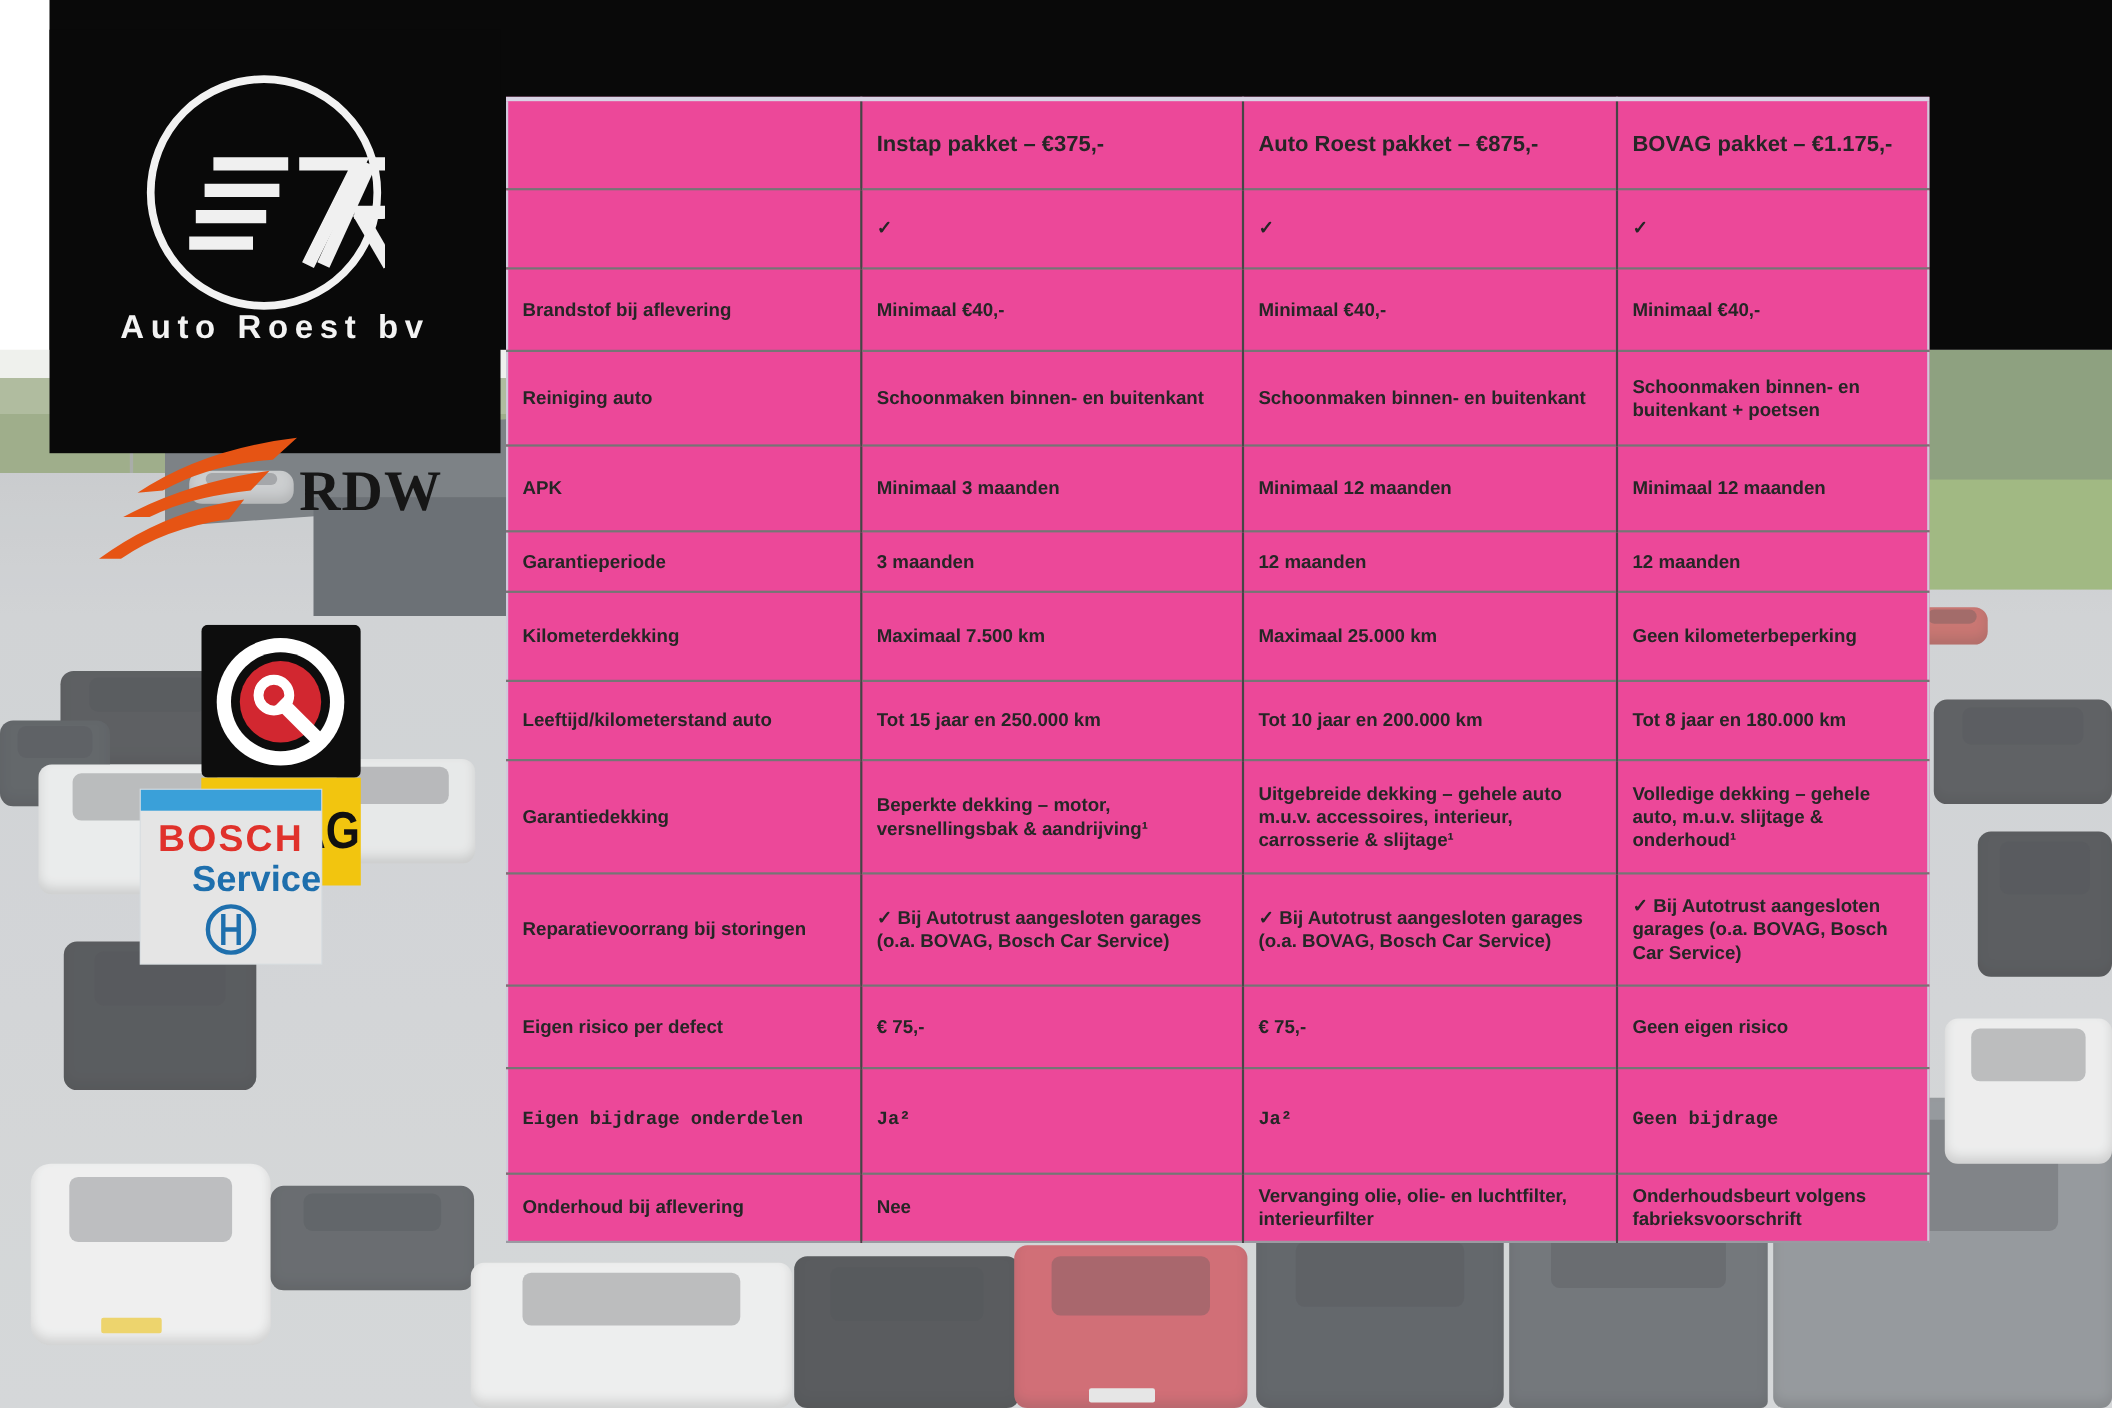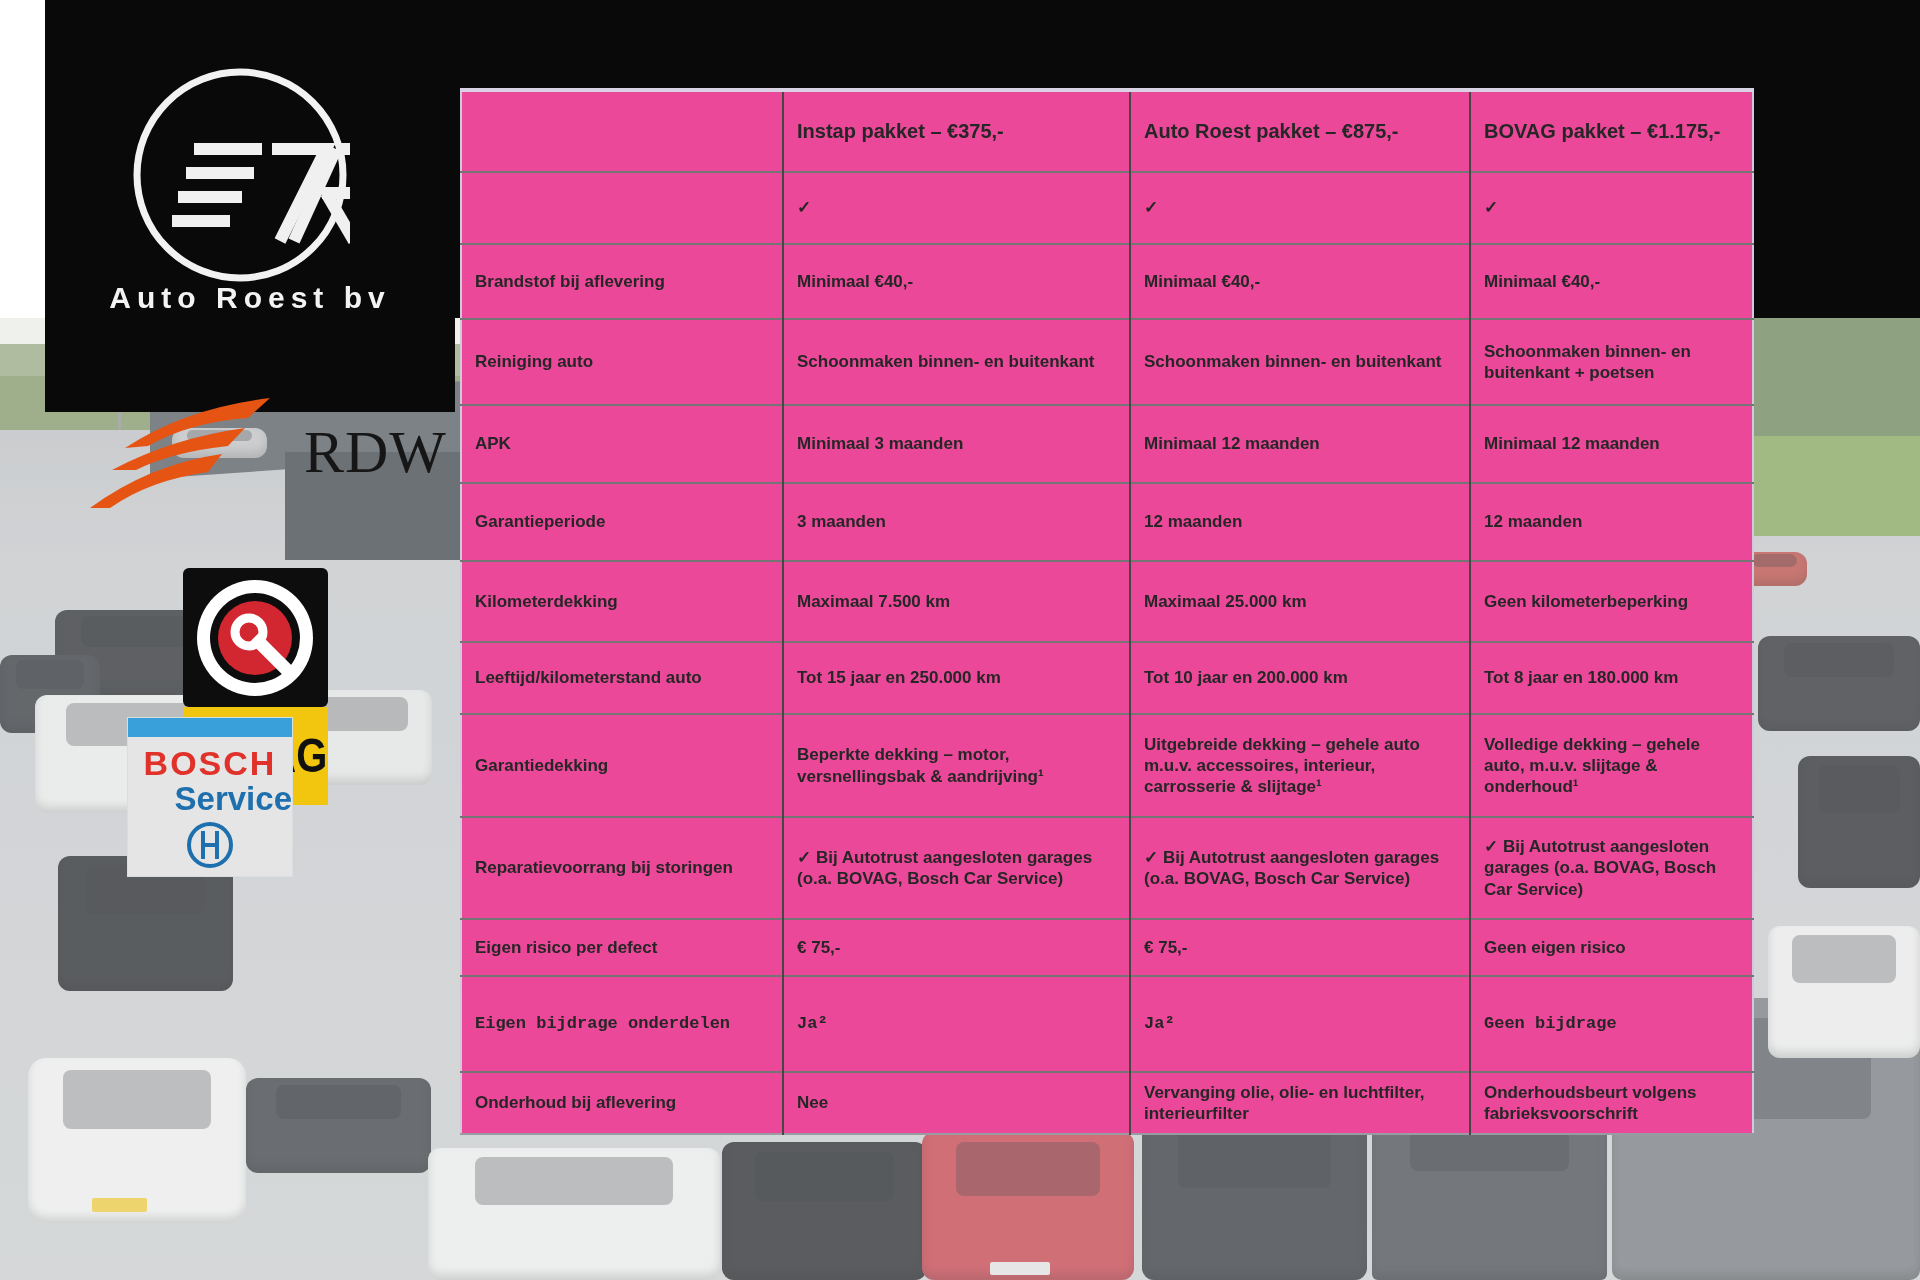--- a/index.html
+++ b/index.html
@@ -18,21 +18,21 @@
 
   
   #black-band{position:absolute;left:45px;top:0;width:1875px;height:318px;background:#090909;}
   #logo-box{position:absolute;left:45px;top:0;width:410px;height:385px;background:#090909;margin-top:27px;}
   #brand-name{position:absolute;left:0;top:254px;width:410px;text-align:center;
     color:#f3f3f3;font-size:30px;font-weight:700;letter-spacing:6px;}
 
   
   #rdw{position:absolute;left:90px;top:390px;width:340px;height:120px;}
   #rdw-text{position:absolute;left:182px;top:28px;color:#161616;
-    font-family:"Liberation Serif",serif;font-size:60px;font-weight:400;letter-spacing:1px;margin-left:32px;}
+    font-family:"Liberation Serif",serif;font-size:52px;font-weight:700;letter-spacing:1px;}
 
   
   #bovag{position:absolute;left:183px;top:568px;width:145px;height:237px;}
   #bovag-band{position:absolute;left:0;top:139px;width:145px;height:98px;background:#f2c50f;
     display:flex;align-items:center;justify-content:center;}
   #bovag-text{color:#101010;font-size:40px;font-weight:800;letter-spacing:0px;transform:scaleY(1.18);}
 
   
   #bosch{position:absolute;left:128px;top:718px;width:164px;height:158px;background:#e5e5e5;
     box-shadow:0 0 0 1px #d8dde0;}
@@ -171,21 +171,21 @@
           <td>Schoonmaken binnen- en buitenkant</td>
           <td>Schoonmaken binnen- en buitenkant</td>
           <td>Schoonmaken binnen- en buitenkant + poetsen</td>
         </tr>
         <tr style="height: 78px;">
           <td>APK</td>
           <td>Minimaal 3 maanden</td>
           <td>Minimaal 12 maanden</td>
           <td>Minimaal 12 maanden</td>
         </tr>
-        <tr style="height: 78px;">
+        <tr style="height: 55px;">
           <td>Garantieperiode</td>
           <td>3 maanden</td>
           <td>12 maanden</td>
           <td>12 maanden</td>
         </tr>
         <tr style="height: 81px;">
           <td>Kilometerdekking</td>
           <td>Maximaal 7.500 km</td>
           <td>Maximaal 25.000 km</td>
           <td>Geen kilometerbeperking</td>
@@ -201,21 +201,21 @@
           <td>Beperkte dekking – motor, versnellingsbak &amp; aandrijving¹</td>
           <td>Uitgebreide dekking – gehele auto m.u.v. accessoires, interieur, carrosserie &amp; slijtage¹</td>
           <td>Volledige dekking – gehele auto, m.u.v. slijtage &amp; onderhoud¹</td>
         </tr>
         <tr style="height: 102px;">
           <td>Reparatievoorrang bij storingen</td>
           <td>✓ Bij Autotrust aangesloten garages (o.a. BOVAG, Bosch Car Service)</td>
           <td>✓ Bij Autotrust aangesloten garages (o.a. BOVAG, Bosch Car Service)</td>
           <td>✓ Bij Autotrust aangesloten garages (o.a. BOVAG, Bosch Car Service)</td>
         </tr>
-        <tr style="height: 57px;">
+        <tr style="height: 75px;">
           <td>Eigen risico per defect</td>
           <td>€ 75,-</td>
           <td>€ 75,-</td>
           <td>Geen eigen risico</td>
         </tr>
         <tr style="height: 96px; font-family: Liberation Mono, monospace;">
           <td>Eigen bijdrage onderdelen</td>
           <td>Ja²</td>
           <td>Ja²</td>
           <td>Geen bijdrage</td>

